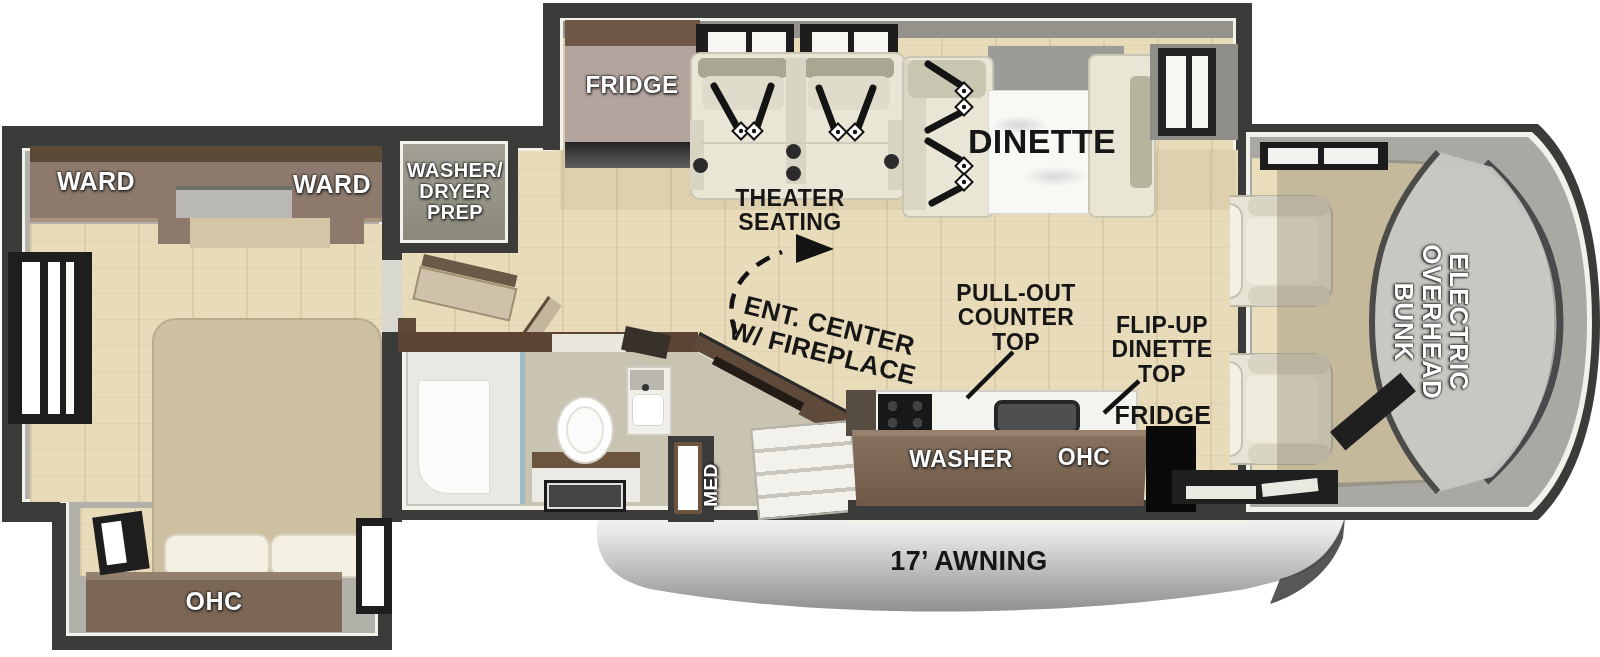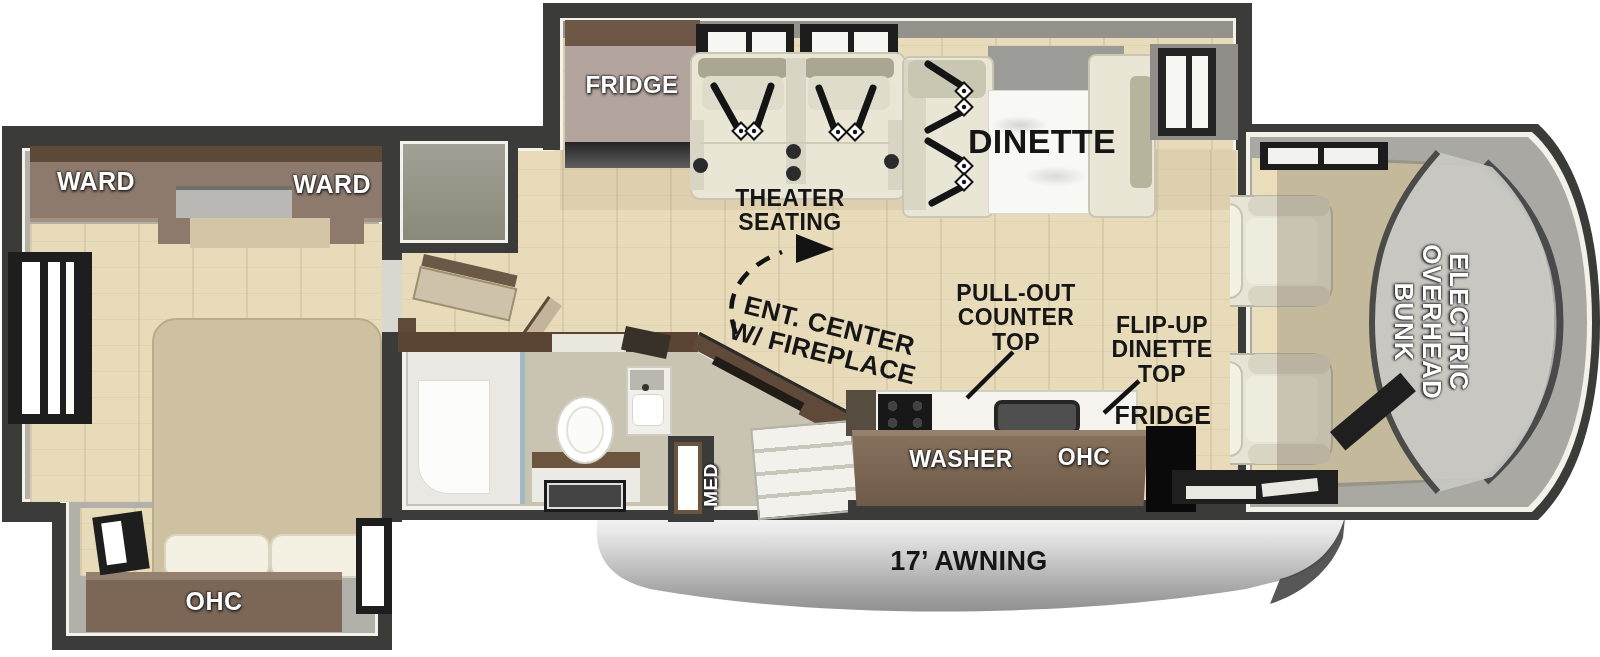--- a/index.html
+++ b/index.html
@@ -265,20 +265,23 @@
     <path d="M736,334 C722,298 740,268 782,252" stroke="#131313" stroke-width="4.5" stroke-dasharray="15 11" fill="none"></path>
     <polygon points="796,234 834,249 796,263" fill="#131313"></polygon>
 
     <path d="M1013,352 L967,398" stroke="#131313" stroke-width="4.5"></path>
     <path d="M1139,381 L1104,413" stroke="#131313" stroke-width="4.5"></path>
   </svg>
 
   <div class="lbl lw" style="left:36px;top:168px;width:120px;font-size:25px;">WARD</div>
   <div class="lbl lw" style="left:272px;top:171px;width:120px;font-size:25px;">WARD</div>
   <div class="lbl lw" style="left:154px;top:588px;width:120px;font-size:25px;">OHC</div>
+  <div class="lbl lw" style="left:395px;top:160px;width:120px;font-size:20px;">WASHER/
+DRYER
+PREP</div>
   <div class="lbl lw" style="left:562px;top:72px;width:140px;font-size:24px;">FRIDGE</div>
   <div class="lbl" style="left:700px;top:186px;width:180px;font-size:23px;">THEATER
 SEATING</div>
   <div class="lbl" style="left:952px;top:123px;width:180px;font-size:34px;">DINETTE</div>
   <div class="lbl" style="left:714px;top:312px;width:224px;font-size:26px;transform:rotate(14deg);">ENT. CENTER
 W/ FIREPLACE</div>
   <div class="lbl" style="left:941px;top:281px;width:150px;font-size:23px;">PULL-OUT
 COUNTER
 TOP</div>
   <div class="lbl" style="left:1087px;top:313px;width:150px;font-size:23px;">FLIP-UP

